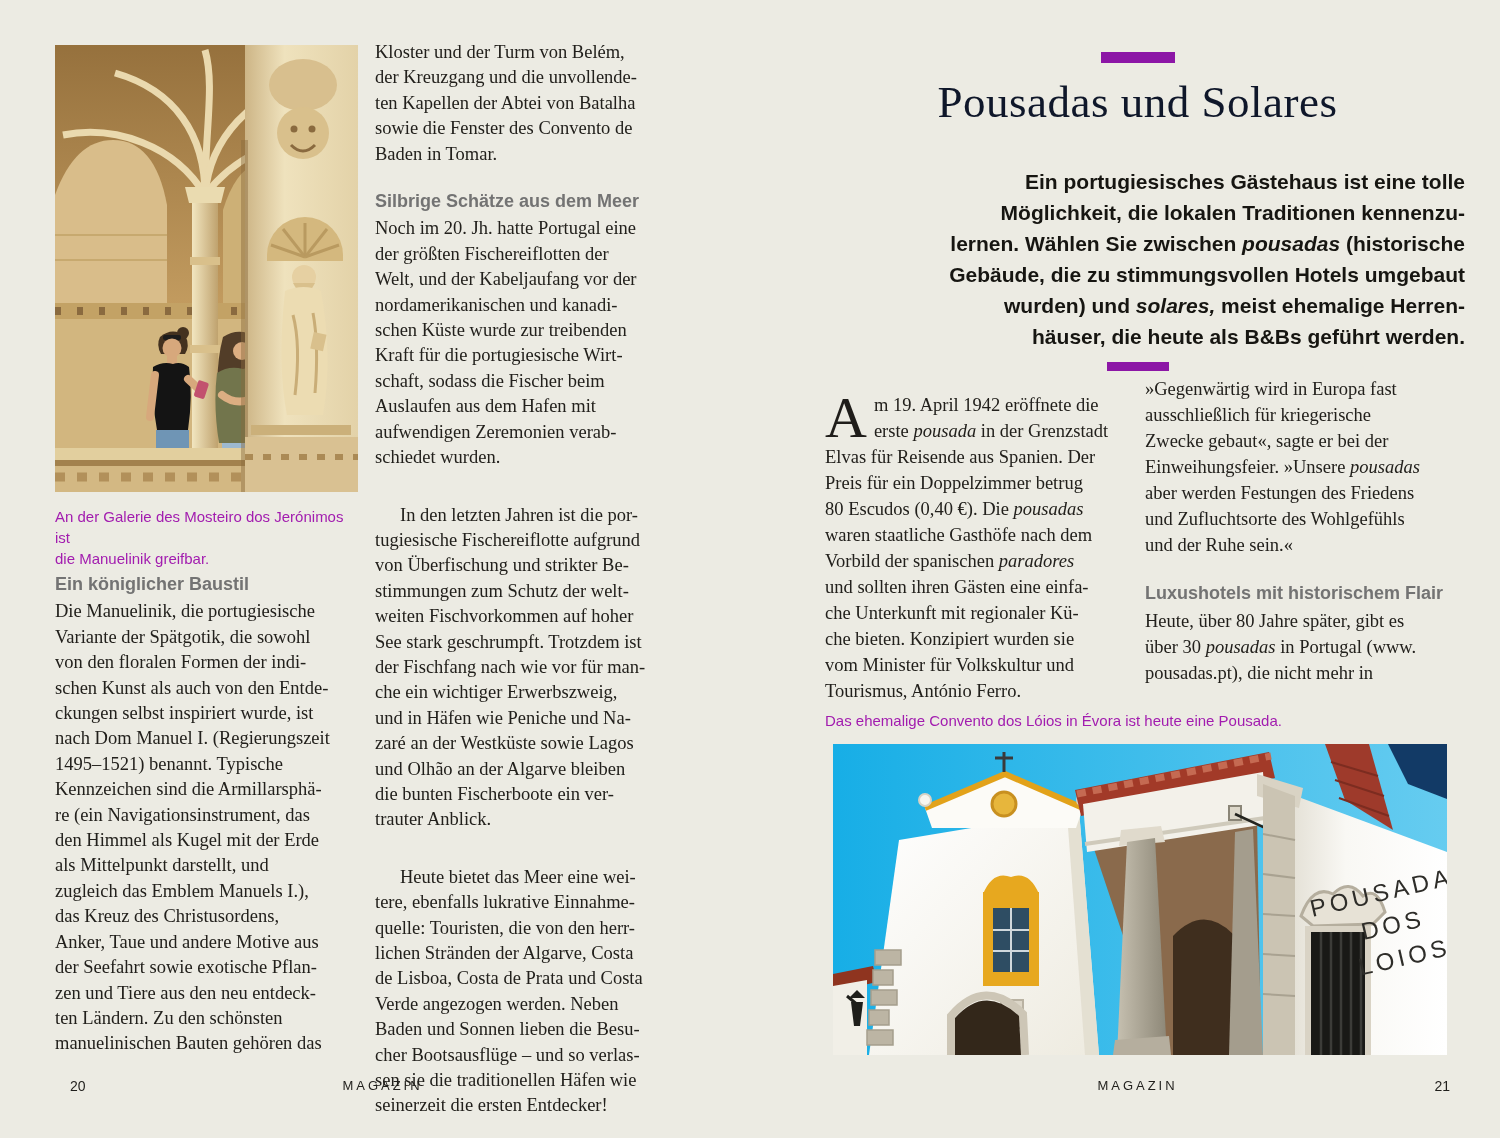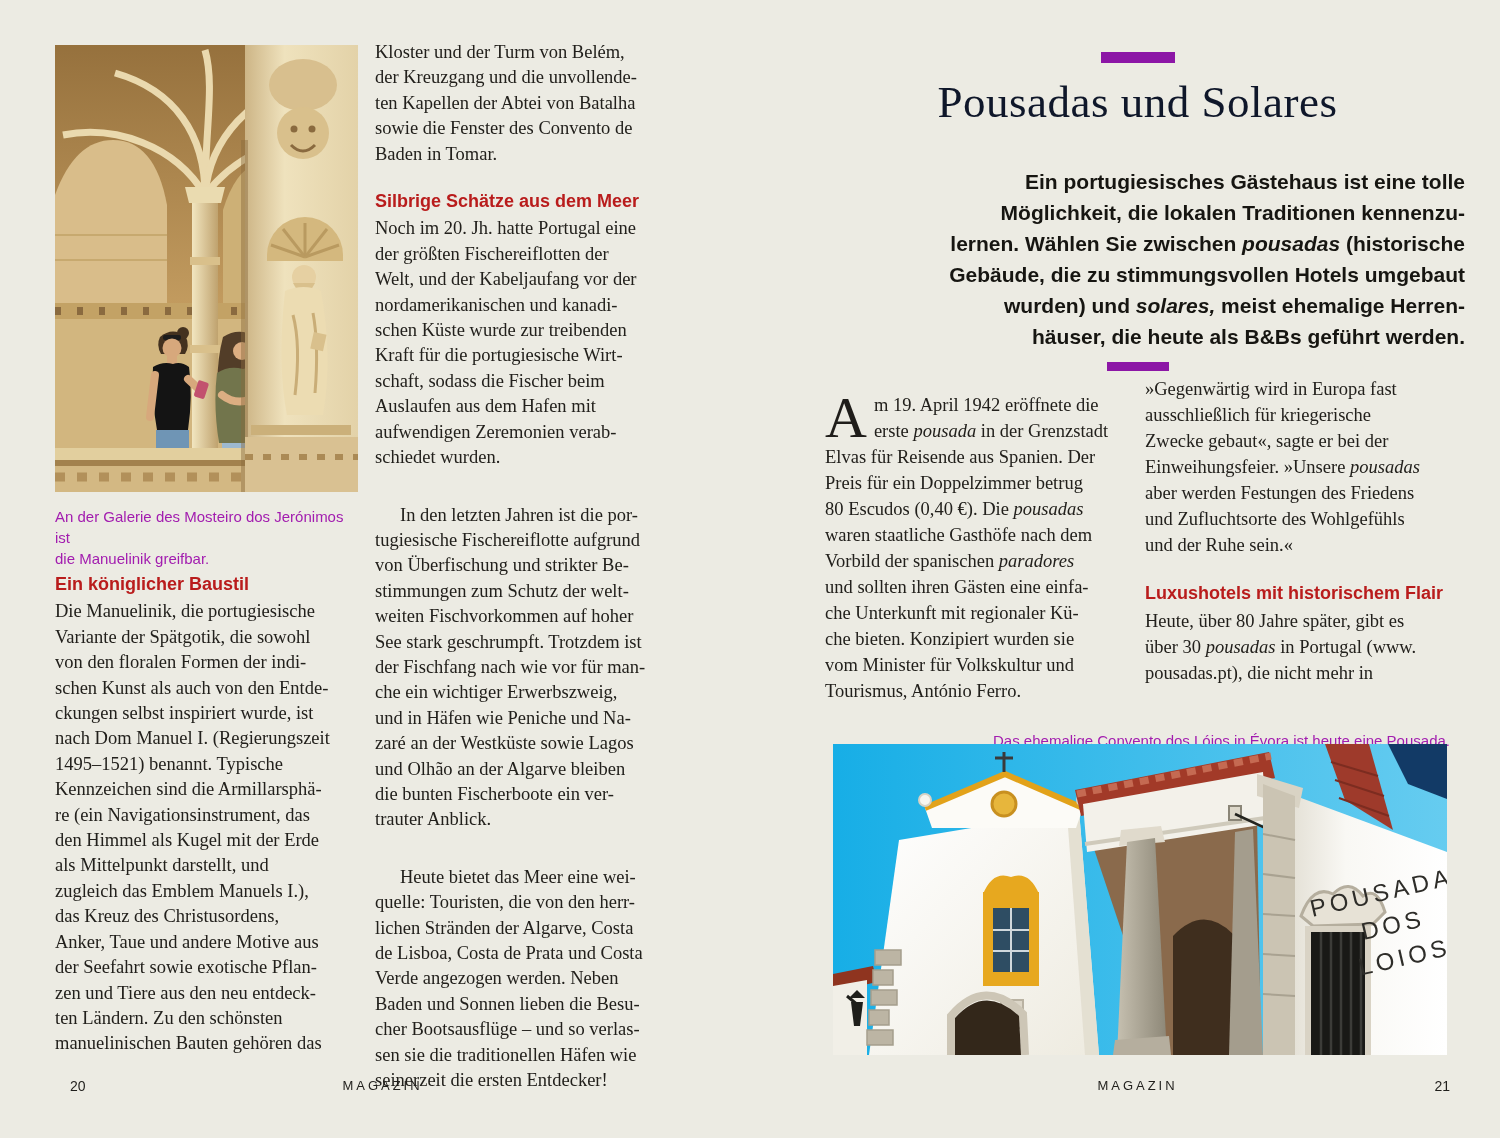--- a/index.html
+++ b/index.html
@@ -16,21 +16,21 @@
   
   .caption{font-family:"Liberation Sans",sans-serif;font-size:15px;line-height:21px;
            color:#a21caf;white-space:pre-line;}
 
   
   .serif-col{font-family:"Liberation Serif","DejaVu Serif",serif;font-size:18.5px;
              line-height:25.4px;color:#22201c;}
   .lh26{line-height:26px;}
   .tline{white-space:nowrap;}
   .h-block{font-family:"Liberation Sans",sans-serif;font-weight:700;font-size:18px;
-           color:#b91c1c;line-height:25.4px;margin-bottom:2px;}
+           color:#737373;line-height:25.4px;margin-bottom:2px;}
   .lh26 .h-block{line-height:26px;}
   .gap-block{height:22px;}
   .p-block.indent .tline:first-child{text-indent:25px;margin-top:32px;}
   .dropcap{float:left;font-family:"Liberation Serif",serif;font-size:58px;line-height:44px;
            margin:4px 7px 0 0;color:#1f1d1a;}
 
   
   .top-bar{background:#8c16a6;}
   .title{font-family:"Liberation Serif","DejaVu Serif",serif;font-size:45px;color:#0f172a;
          text-align:center;letter-spacing:.5px;}
@@ -213,20 +213,21 @@
           <div class="tline">der Fischfang nach wie vor für man-</div>
           <div class="tline">che ein wichtiger Erwerbszweig,</div>
           <div class="tline">und in Häfen wie Peniche und Na-</div>
           <div class="tline">zaré an der Westküste sowie Lagos</div>
           <div class="tline">und Olhão an der Algarve bleiben</div>
           <div class="tline">die bunten Fischerboote ein ver-</div>
           <div class="tline">trauter Anblick.</div>
         </div>
         <div class="p-block indent">
           <div class="tline">Heute bietet das Meer eine wei-</div>
+          <div class="tline">tere, ebenfalls lukrative Einnahme-</div>
           <div class="tline">quelle: Touristen, die von den herr-</div>
           <div class="tline">lichen Stränden der Algarve, Costa</div>
           <div class="tline">de Lisboa, Costa de Prata und Costa</div>
           <div class="tline">Verde angezogen werden. Neben</div>
           <div class="tline">Baden und Sonnen lieben die Besu-</div>
           <div class="tline">cher Bootsausflüge – und so verlas-</div>
           <div class="tline">sen sie die traditionellen Häfen wie</div>
           <div class="tline">seinerzeit die ersten Entdecker!</div>
         </div>
       </div>
@@ -286,21 +287,21 @@
         </div>
         <div class="gap-block"></div>
         <div class="h-block">Luxushotels mit historischem Flair</div>
         <div class="p-block">
           <div class="tline">Heute, über 80 Jahre später, gibt es</div>
           <div class="tline"><span>über 30 </span><em>pousadas</em><span> in Portugal (www.</span></div>
           <div class="tline">pousadas.pt), die nicht mehr in</div>
         </div>
       </div>
 
-    <div class="abs caption" style="left:825px;top:730px;width:625px;text-align:right;">Das ehemalige Convento dos Lóios in Évora ist heute eine Pousada.</div>
+    <div class="abs caption" style="left:825px;top:710px;width:625px;">Das ehemalige Convento dos Lóios in Évora ist heute eine Pousada.</div>
 
     <figure class="abs photo" style="left:833px;top:744px;width:614px;height:311px;">
       <svg width="614" height="311" viewBox="0 0 614 311">
         <defs>
           <linearGradient id="skyG" x1="0" y1="0" x2="1" y2="0">
             <stop offset="0" stop-color="#17aee6"></stop>
               <stop offset="1" stop-color="#66ccf0"></stop>
           </linearGradient>
           <linearGradient id="wallG" x1="0" y1="0" x2="1" y2="1">
             <stop offset="0" stop-color="#ffffff"></stop>

